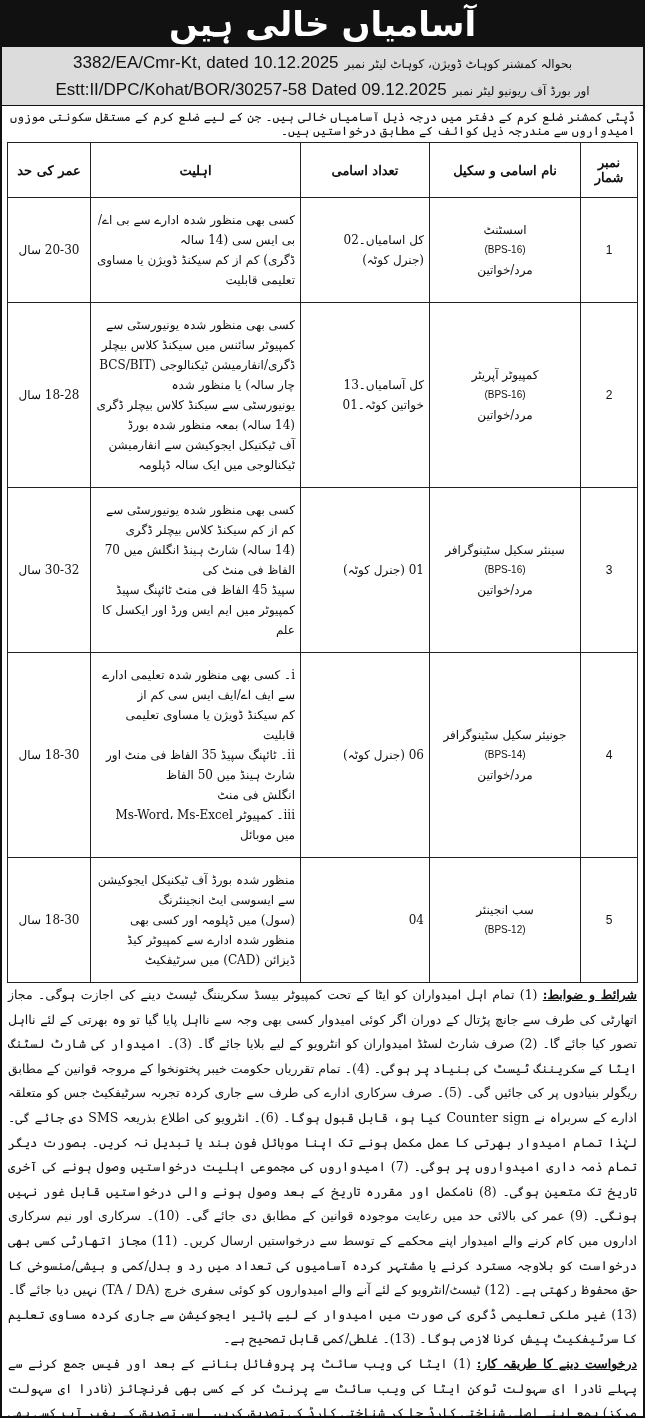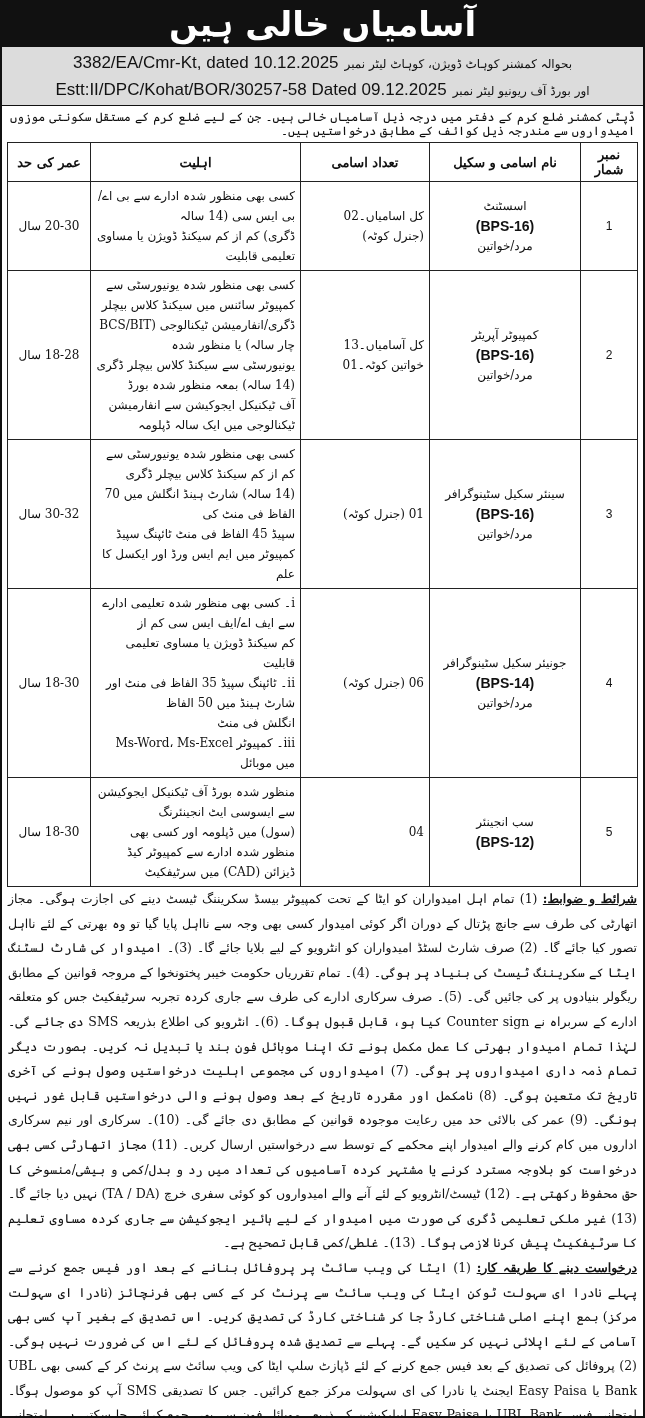--- a/index.html
+++ b/index.html
@@ -5,29 +5,29 @@
   html, body { margin: 0; padding: 0; background: #ffffff; }
   body { width: 645px; height: 1418px; overflow: hidden; font-family: "DejaVu Sans", sans-serif; color: #111; }
   .page { position: relative; width: 641px; height: 1414px; border: 2px solid #111; background: #fff; }
   .title-band { height: 44px; background: #111; color: #fff; display: flex; align-items: center; justify-content: center; font-size: 34px; font-weight: bold; direction: rtl; }
   .ref-band { background: #dcdcdc; border-top: 1px solid #111; border-bottom: 1px solid #111; padding: 2px 6px; }
   .ref-line { display: flex; justify-content: center; align-items: baseline; gap: 6px; direction: rtl; height: 27px; line-height: 27px; }
   .ref-line .ur { font-family: "DejaVu Serif", serif; font-size: 12px; }
   .ref-line .en { font-family: "Liberation Sans", sans-serif; font-weight: normal; font-size: 17px; direction: ltr; }
   .intro { direction: rtl; text-align: justify; font-family: "DejaVu Serif", serif; font-size: 12px; line-height: 14px; padding: 4px 8px 2px 8px; }
   table.vac { width: 631px; margin: 2px auto 0 auto; border-collapse: collapse; direction: rtl; font-family: "DejaVu Serif", serif; }
-  table.vac th, table.vac td { border: 1px solid #222; padding: 4px 5px; vertical-align: middle; }
+  table.vac th, table.vac td { border: 1px solid #222; padding: 12px 5px; vertical-align: middle; }
   table.vac th { font-size: 13px; font-weight: bold; height: 30px; text-align: center; }
   table.vac td { font-size: 12px; line-height: 20px; }
   .c-sno { width: 46px; text-align: center; font-family: "Liberation Sans", sans-serif; font-size: 14px; }
   .c-post { width: 140px; text-align: center; }
   .c-count { width: 118px; }
   .c-qual { text-align: right; }
   .c-age { width: 72px; text-align: center; white-space: nowrap; }
-  .bps { font-family: "Liberation Sans", sans-serif; font-size: 14px; direction: ltr; display: block; font-weight: bold; }
+  .bps { font-family: "Liberation Sans", sans-serif; font-size: 10px; direction: ltr; display: block; }
   .qual-line { display: block; }
   .para { direction: rtl; text-align: justify; font-family: "DejaVu Serif", serif; font-size: 12.5px; line-height: 24.6px; padding: 0 6px; }
   .para .lead { font-weight: bold; text-decoration: underline; }
 </style>
 </head>
 <body>
 
 <div class="page">
 
   <div class="title-band">آسامیاں خالی ہیں</div>

